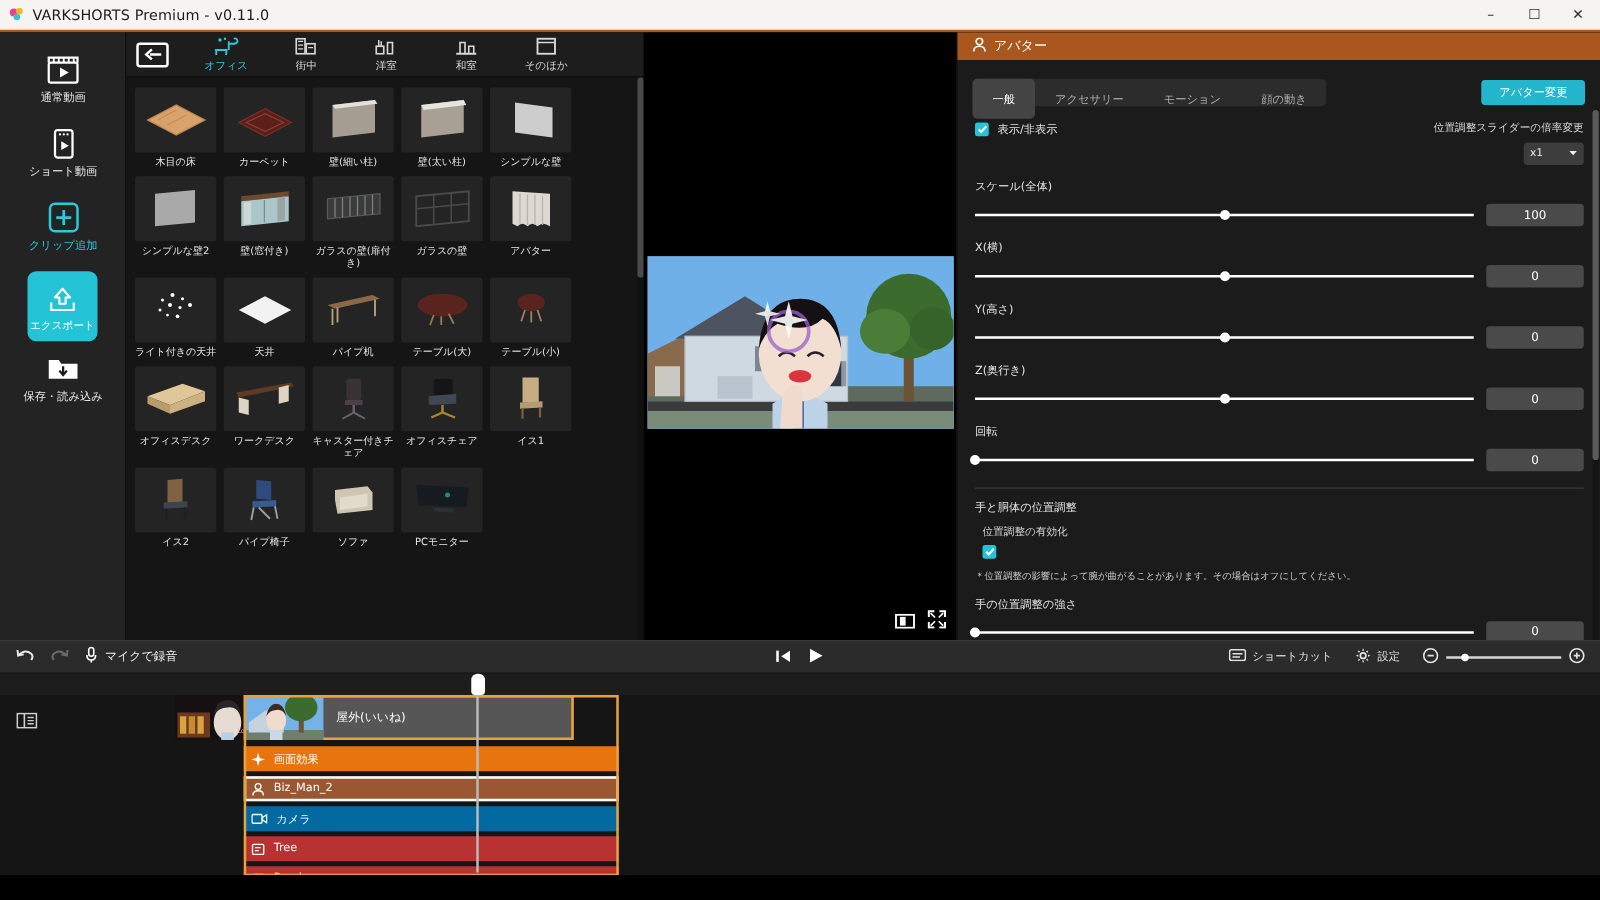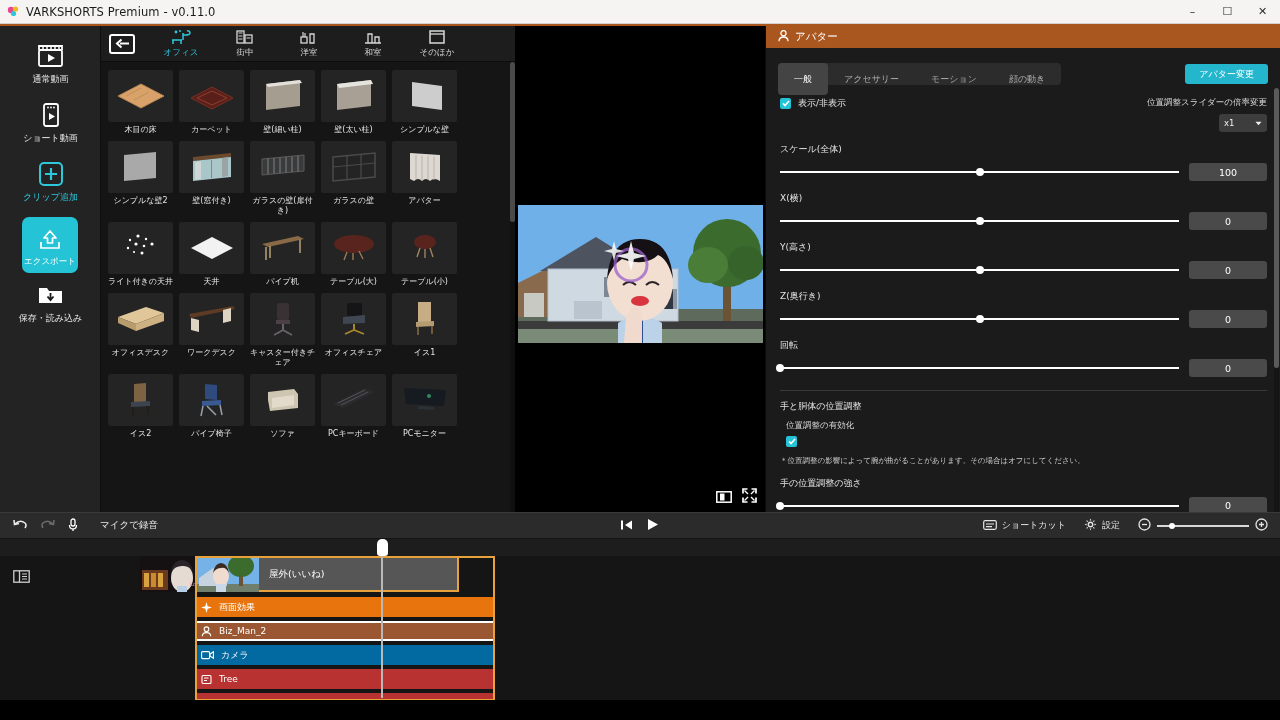--- a/index.html
+++ b/index.html
@@ -168,21 +168,21 @@
   .rp-sb { position: absolute; right: 1px; top: 62px; width: 5px; height: 424px; background: #151515; }
   .rp-sb i { display: block; width: 5px; height: 280px; background: #5a5a5a; border-radius: 3px; }
 
   
   .transport {
     position: absolute; left: 0; top: 512px; width: 1280px; height: 27px;
     background: #2b2b2b; border-top: 1px solid #3a3a3a; border-bottom: 1px solid #141414;
     display: flex; align-items: center;
   }
   .tp-left { display: flex; align-items: center; gap: 12px; padding-left: 12px; }
-  .tp-mic { display: flex; align-items: center; gap: 22px; cursor: pointer; }
+  .tp-mic { display: flex; align-items: center; gap: 6px; cursor: pointer; }
   .tp-mic span { font-size: 9.5px; color: #e9e9e9; }
   .tp-center { position: absolute; left: 620px; display: flex; align-items: center; gap: 14px; }
   .tp-right { position: absolute; right: 12px; display: flex; align-items: center; gap: 18px; }
   .tp-item { display: flex; align-items: center; gap: 5px; cursor: pointer; }
   .tp-item span { font-size: 9px; color: #e4e4e4; }
   .zoomslider { display: flex; align-items: center; gap: 6px; }
   .zs-track { position: relative; width: 92px; height: 10px; cursor: pointer; }
   .zs-track .bar { position: absolute; top: 4px; left: 0; right: 0; height: 2px; background: #d8d8d8; }
   .zs-track .knob { position: absolute; top: 2px; left: 12px; width: 6px; height: 6px; background: #fff; border-radius: 50%; }
 
@@ -567,29 +567,20 @@
             <div class="alabel">パイプ椅子</div>
           </div>
           <div class="asset">
             <div class="thumb">
               <svg width="58" height="44" viewBox="0 0 58 44">
                 <path d="M14 14 L40 11 L44 16 L44 30 L16 33 L14 22 Z" fill="#cfc6b2"></path>
                 <path d="M18 20 L40 17 L40 27 L18 30 Z" fill="#e2dacb"></path>
               </svg>
             </div>
             <div class="alabel">ソファ</div>
-          </div>
-          <div class="asset">
-            <div class="thumb">
-              <svg width="58" height="44" viewBox="0 0 58 44">
-                <path d="M8 26 L40 10 L50 14 L18 30 Z" fill="#2b2b2e"></path>
-                <path d="M13 25 L40 12 M16 27 L43 14" stroke="#54545a" stroke-width="1"></path>
-              </svg>
-            </div>
-            <div class="alabel">PCキーボード</div>
           </div>
           <div class="asset">
             <div class="thumb">
               <svg width="58" height="44" viewBox="0 0 58 44">
                 <path d="M8 10 L50 12 L48 28 L10 26 Z" fill="#161b22"></path>
                 <path d="M22 28 L38 29 L38 32 L22 31 Z" fill="#2b3138"></path>
                 <circle cx="33" cy="18" r="2" fill="#2e8a62"></circle>
               </svg>
             </div>
             <div class="alabel">PCモニター</div>

